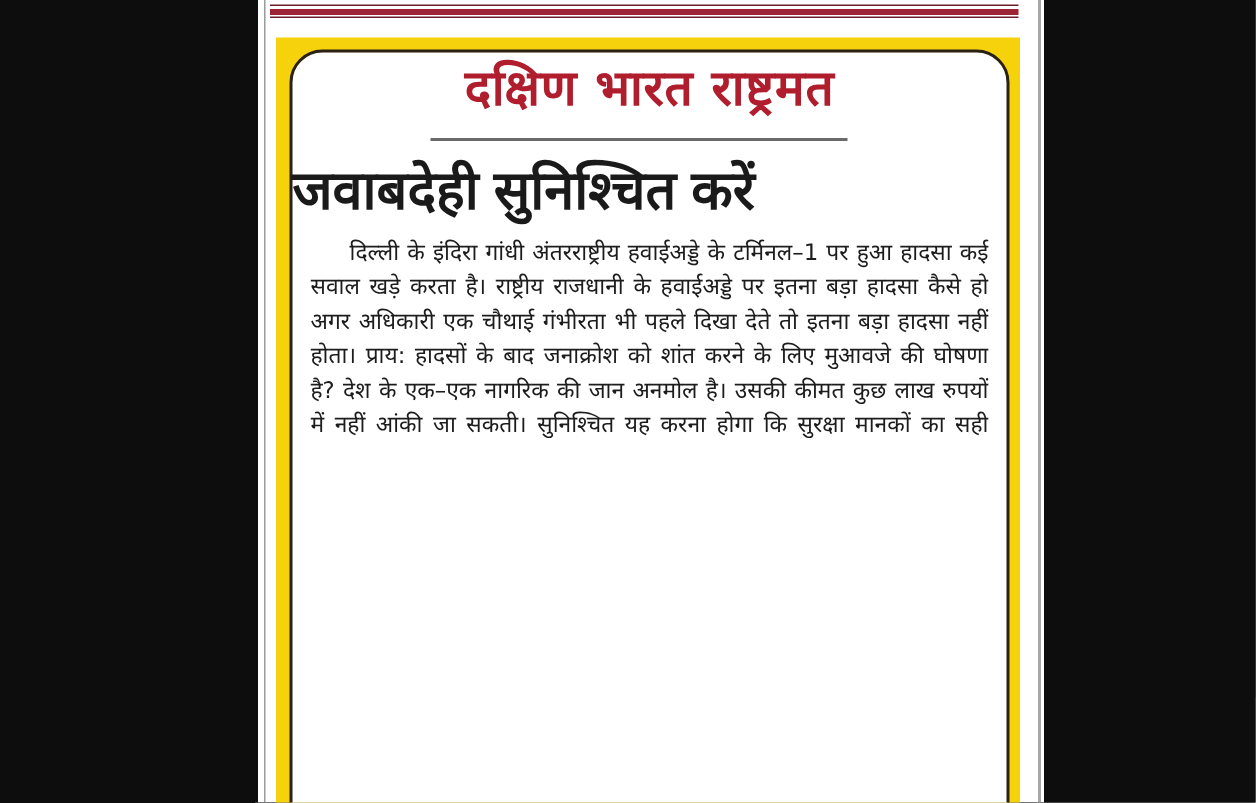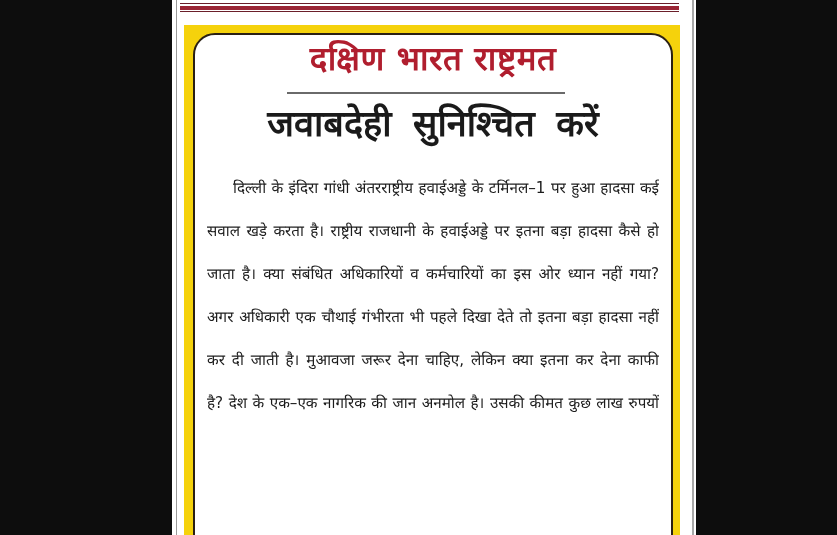--- a/index.html
+++ b/index.html
@@ -98,22 +98,21 @@
       top: 57px;
       width: 278px;
       height: 2px;
       background: #6a6a6a;
     }
     .headline {
       position: absolute;
       left: 0;
       top: 68px;
       width: 100%;
-      text-align: center;
-      font-family: Liberation Mono, monospace;
+      font-family: Liberation Sans, sans-serif;
       font-weight: bold;
       font-size: 36px;
       line-height: 48px;
       color: #1a1a1a;
     }
     .body-text {
       position: absolute;
       left: 12px;
       top: 122px;
       width: 452px;
@@ -122,21 +121,20 @@
       line-height: 23px;
       color: #1c1c1c;
     }
     .body-line {
       display: block;
       white-space: nowrap;
       text-align: justify;
       text-align-last: justify;
       height: 23px;
       overflow: hidden;
-      margin-top: 20px;
     }
     .body-line.first {
       text-indent: 26px;
     }
   </style>
 </head>
 <body>
 
 <div class="viewport">
   <div class="page"></div>
@@ -150,19 +148,19 @@
   <div class="yellow-frame"></div>
 
   <div class="editorial-box">
     <div class="masthead">दक्षिण भारत राष्ट्रमत</div>
     <div class="masthead-underline"></div>
     <div class="headline">जवाबदेही सुनिश्चित करें</div>
 
     <div class="body-text">
       <span class="body-line first">दिल्ली के इंदिरा गांधी अंतरराष्ट्रीय हवाईअड्डे के टर्मिनल–1 पर हुआ हादसा कई</span>
       <span class="body-line">सवाल खड़े करता है। राष्ट्रीय राजधानी के हवाईअड्डे पर इतना बड़ा हादसा कैसे हो</span>
-      <span class="body-line">जाता है। क्या संबंधित अधिकारियों व कर्मचारियों का इस ओर ध्यान नहीं गया?</span>
       <span class="body-line">अगर अधिकारी एक चौथाई गंभीरता भी पहले दिखा देते तो इतना बड़ा हादसा नहीं</span>
-      <span class="body-line">कर दी जाती है। मुआवजा जरूर देना चाहिए, लेकिन क्या इतना कर देना काफी</span>
+      <span class="body-line">होता। प्राय: हादसों के बाद जनाक्रोश को शांत करने के लिए मुआवजे की घोषणा</span>
       <span class="body-line">है? देश के एक–एक नागरिक की जान अनमोल है। उसकी कीमत कुछ लाख रुपयों</span>
+      <span class="body-line">में नहीं आंकी जा सकती। सुनिश्चित यह करना होगा कि सुरक्षा मानकों का सही</span>
     </div>
   </div>
 </div>
 
 </body></html>

